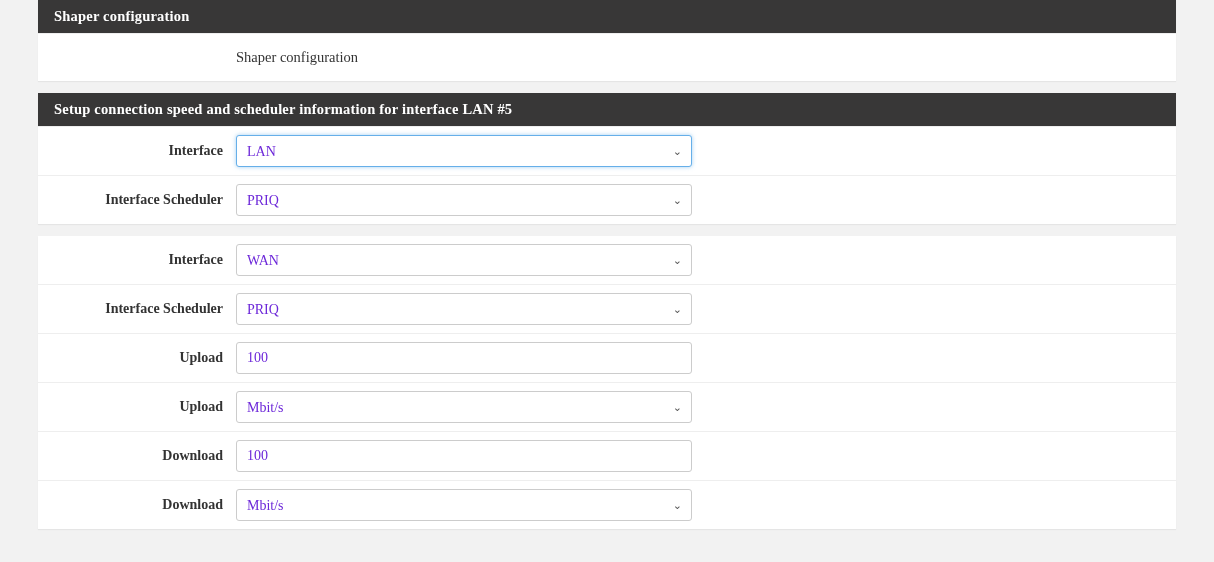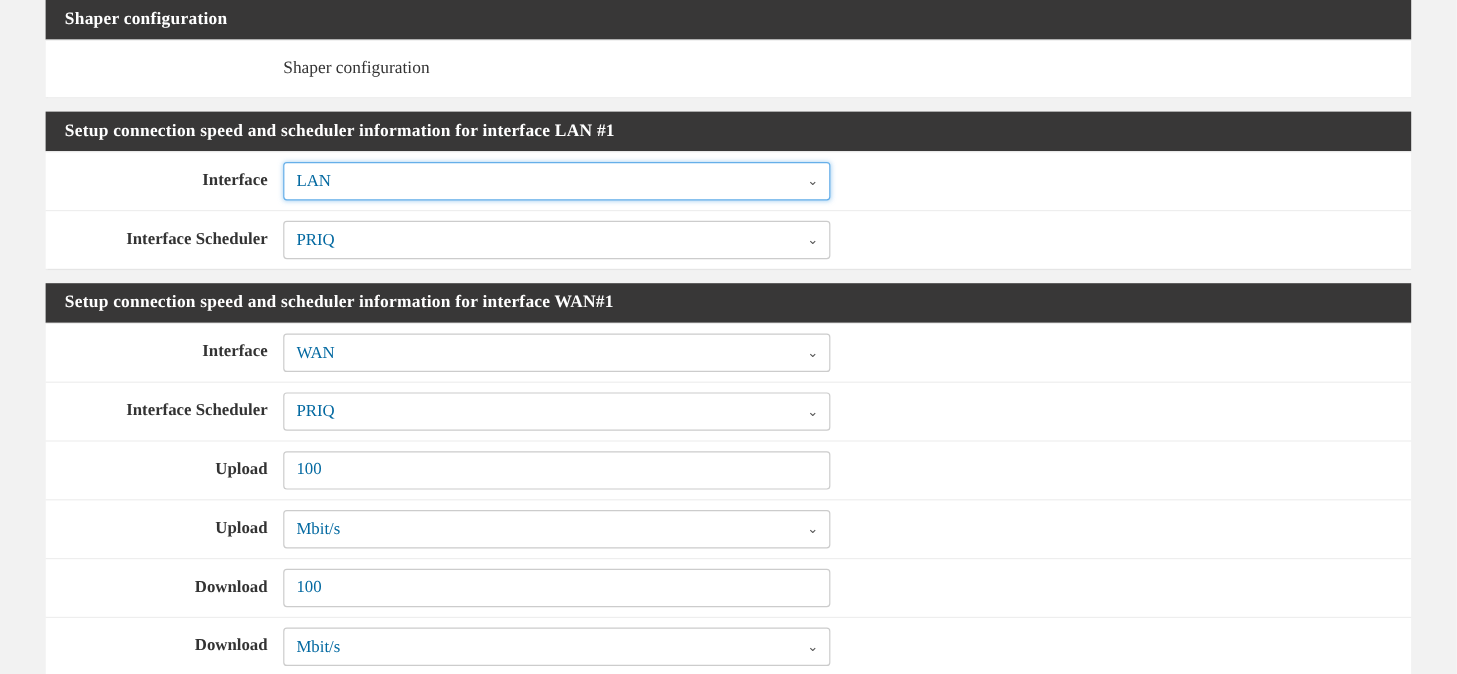--- a/index.html
+++ b/index.html
@@ -50,21 +50,21 @@
     width: 456px;
     padding-left: 0;
   }
   select, input[type="text"] {
     width: 100%;
     height: 32px;
     padding: 4px 10px;
     border: 1px solid #ccc;
     border-radius: 3px;
     font-size: 14px;
-    color: #0369a1;
+    color: #6d28d9;
     background: #fff;
     font-family: inherit;
   }
   select {
     appearance: none;
     -webkit-appearance: none;
     background-image: none;
     padding-right: 28px;
   }
   .select-wrap {
@@ -98,21 +98,21 @@
 
   <div class="panel">
     <div class="panel-header">Shaper configuration</div>
     <div class="row">
       <div class="label-col"></div>
       <div class="control-col plain-text">Shaper configuration</div>
     </div>
   </div>
 
   <div class="panel">
-    <div class="panel-header">Setup connection speed and scheduler information for interface LAN #1</div>
+    <div class="panel-header">Setup connection speed and scheduler information for interface LAN #5</div>
 
     <div class="row">
       <div class="label-col">Interface</div>
       <div class="control-col">
         <div class="select-wrap">
           <select class="focused">
             <option>LAN</option>
           </select>
           <span class="chevron">⌄</span>
         </div>
@@ -126,21 +126,20 @@
           <select>
             <option>PRIQ</option>
           </select>
           <span class="chevron">⌄</span>
         </div>
       </div>
     </div>
   </div>
 
   <div class="panel">
-    <div class="panel-header">Setup connection speed and scheduler information for interface WAN#1</div>
 
     <div class="row">
       <div class="label-col">Interface</div>
       <div class="control-col">
         <div class="select-wrap">
           <select>
             <option>WAN</option>
           </select>
           <span class="chevron">⌄</span>
         </div>

